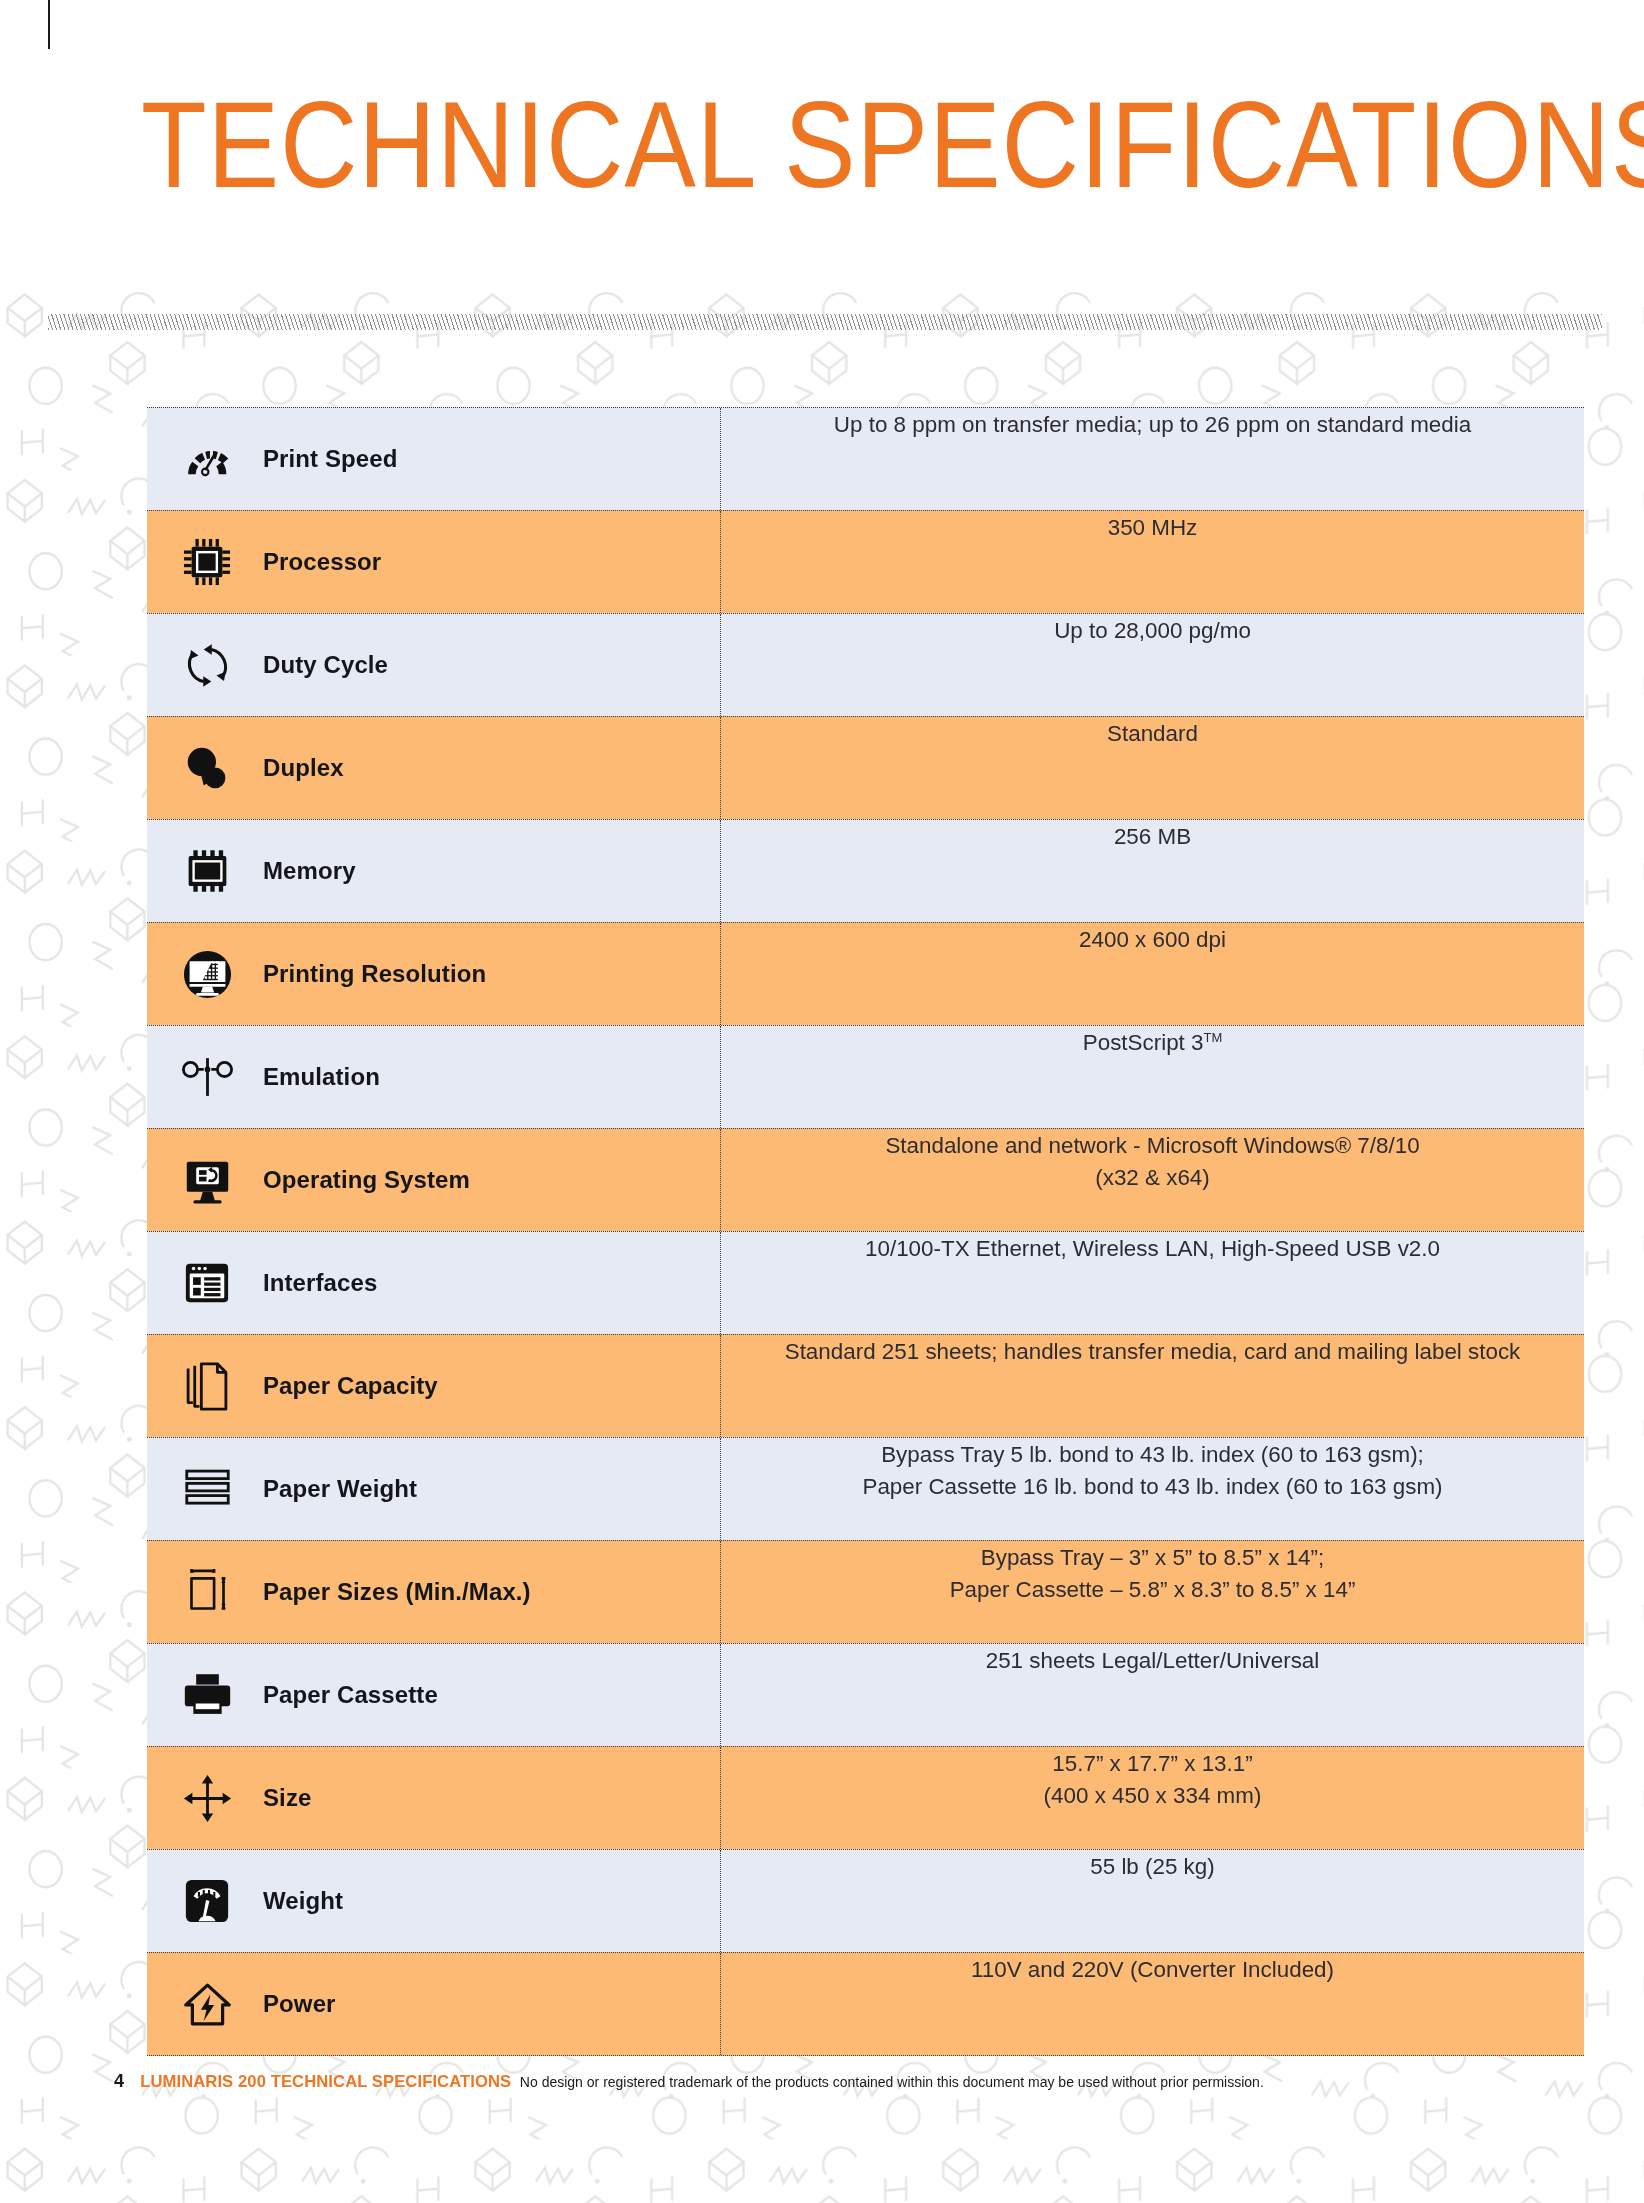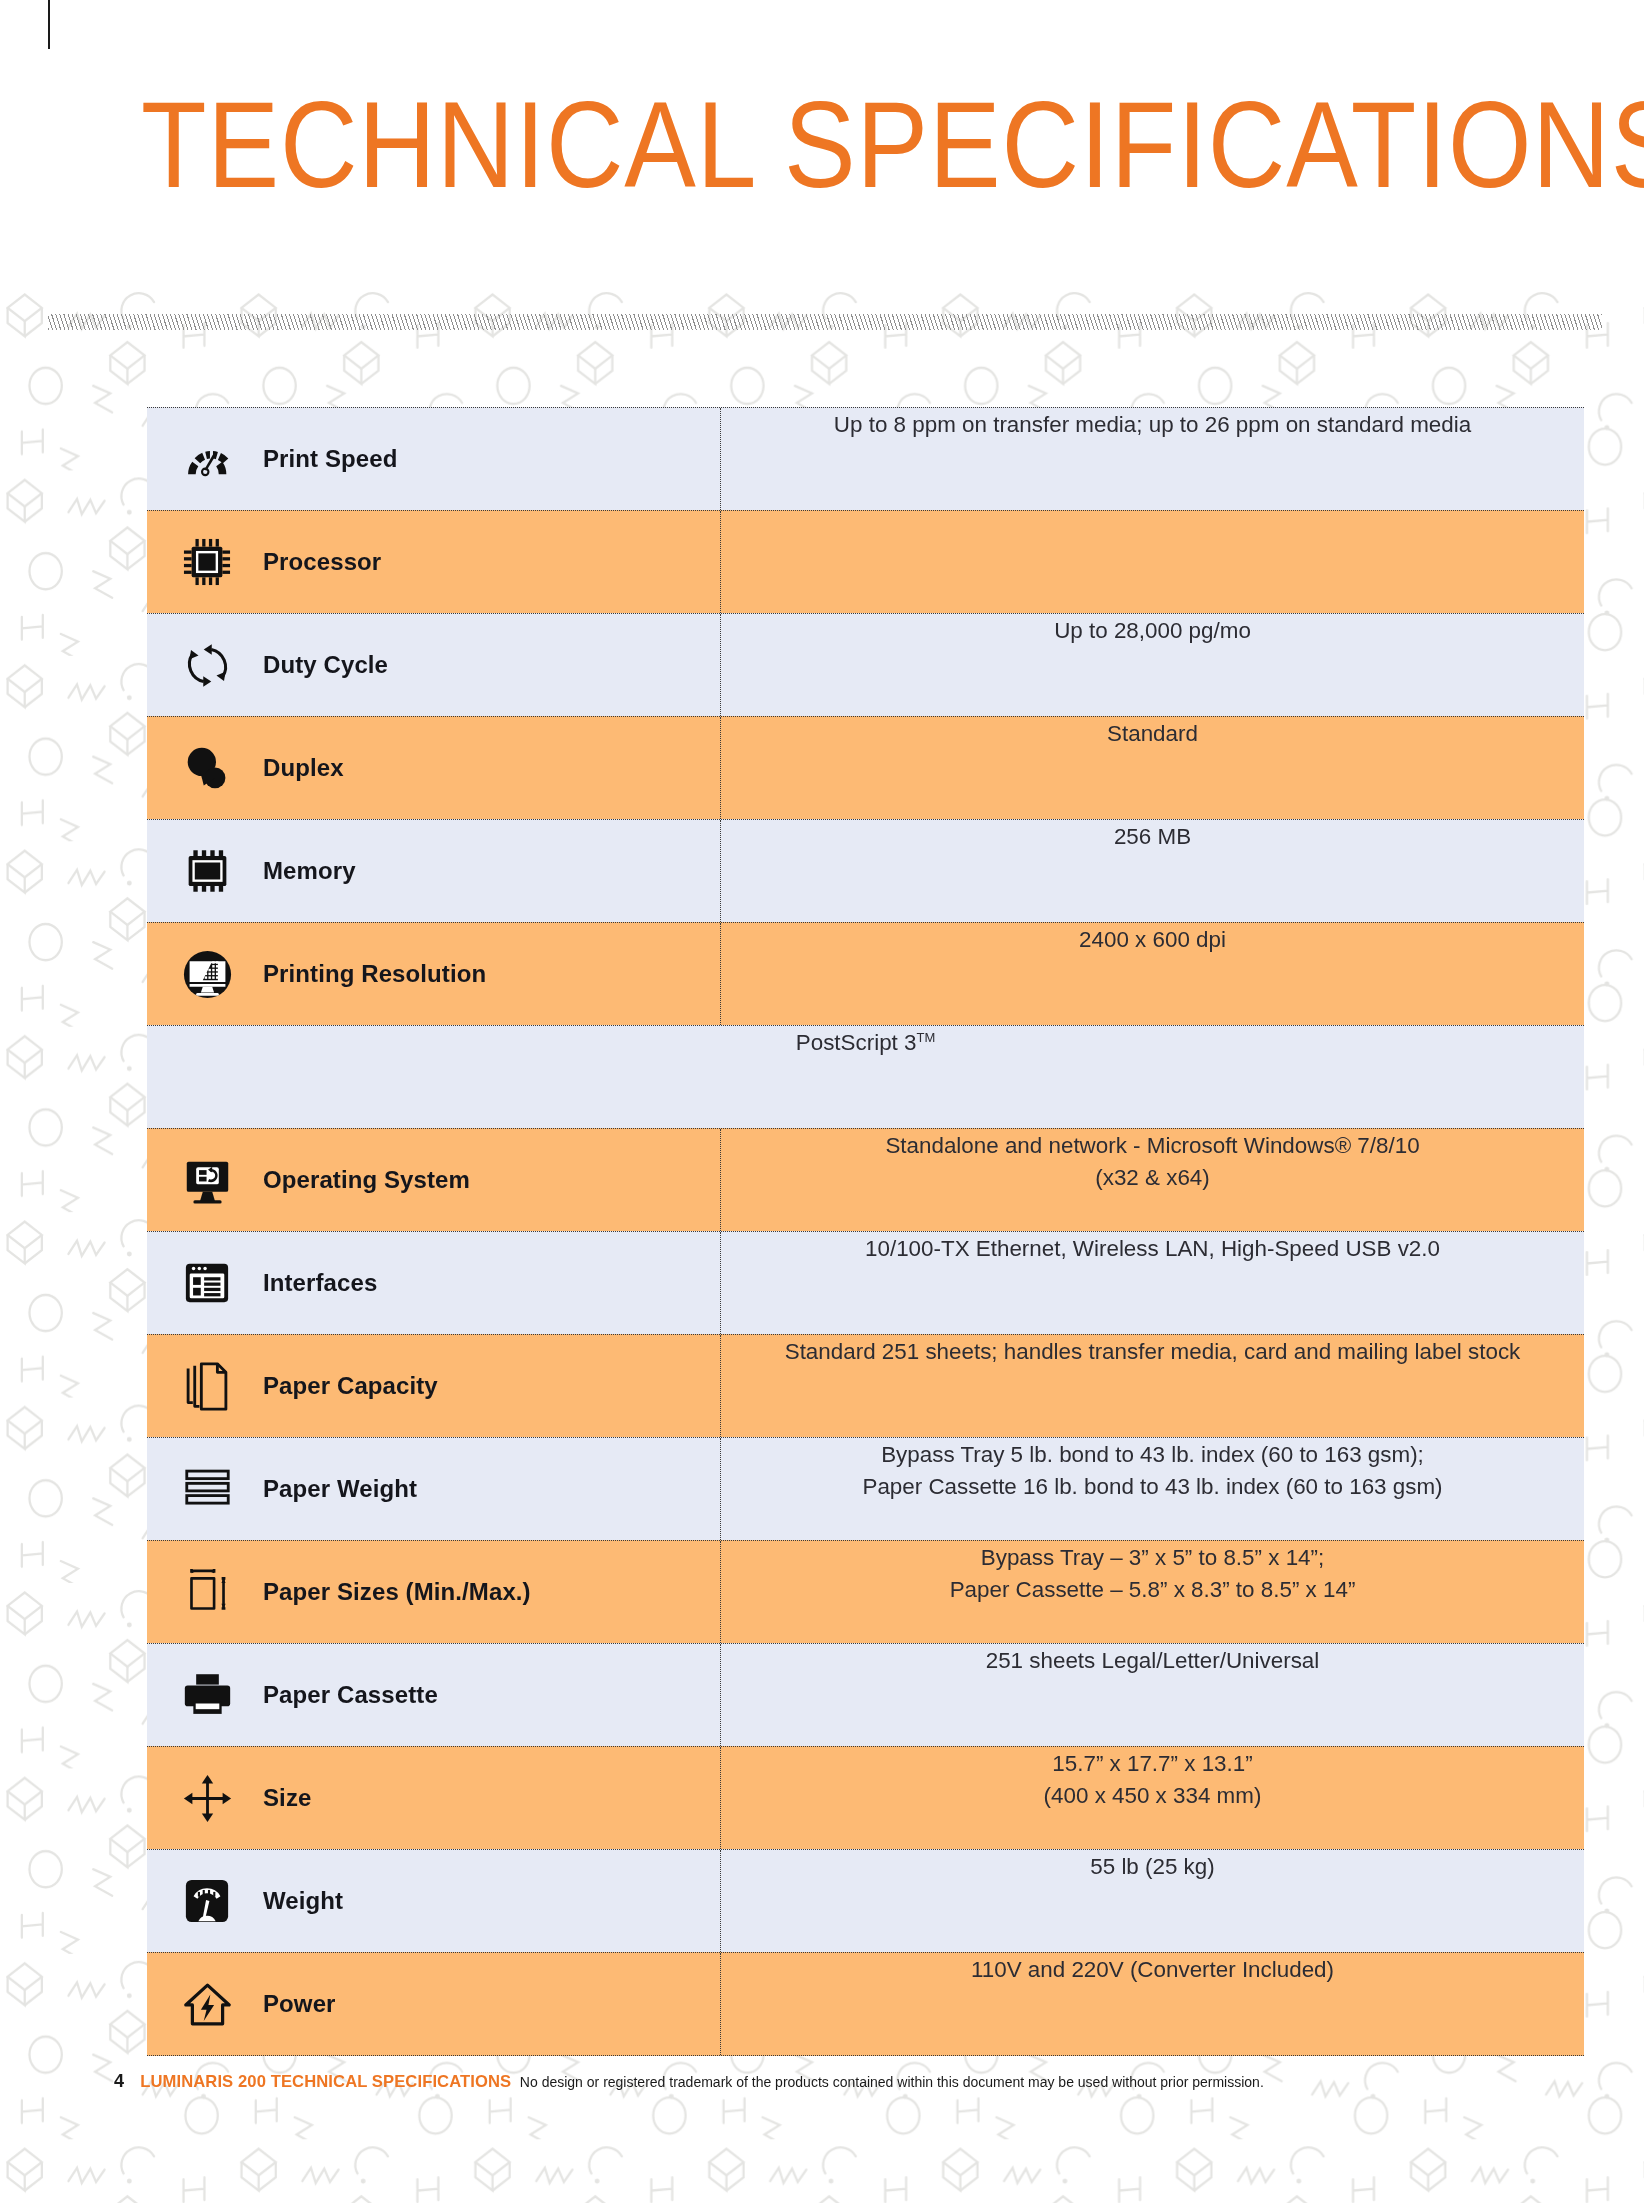--- a/index.html
+++ b/index.html
@@ -217,20 +217,23 @@
               <rect x="41" y="13" width="8" height="3.4"></rect>
                 <rect x="41" y="20" width="8" height="3.4"></rect>
               <rect x="41" y="27" width="8" height="3.4"></rect>
                 <rect x="41" y="34" width="8" height="3.4"></rect>
             </g>
           </g>
         </svg>
       </span>
       <span class="label-text">Processor</span>
     </div>
+    <div class="cell-value">
+      <span class="value-text">350 MHz</span>
+    </div>
   </div>
 
   <div class="spec-row alt">
     <div class="cell-label">
       <span class="icon-box">
         <svg width="51" height="51" viewBox="0 0 54 54">
           <g fill="none" stroke="#111" stroke-width="3.2" stroke-linejoin="round">
             <path d="M31,10 a19,19 0 0,1 12,29 l-1.5,-2"></path>
             <path d="M23,44 a19,19 0 0,1 -12,-29"></path>
           </g>
@@ -328,20 +331,34 @@
         </svg>
       </span>
       <span class="label-text">Printing Resolution</span>
     </div>
     <div class="cell-value">
       <span class="value-text">2400 x 600 dpi</span>
     </div>
   </div>
 
   <div class="spec-row alt">
+    <div class="cell-label">
+      <span class="icon-box">
+        <svg width="51" height="44" viewBox="0 0 54 46">
+          <g fill="none" stroke="#111" stroke-width="3">
+            <circle cx="9" cy="15" r="7.5"></circle>
+            <circle cx="45" cy="15" r="7.5"></circle>
+            <path d="M27,3 L27,43"></path>
+            <path d="M16.5,15 L23,15 M31,15 L37.5,15"></path>
+          </g>
+          <circle cx="27" cy="15" r="3" fill="#111"></circle>
+        </svg>
+      </span>
+      <span class="label-text">Emulation</span>
+    </div>
     <div class="cell-value">
       <span class="value-text"><span>PostScript 3</span><sup>TM</sup></span>
     </div>
   </div>
 
   <div class="spec-row">
     <div class="cell-label">
       <span class="icon-box">
         <svg width="49" height="49" viewBox="0 0 52 52">
           <g fill="#111">

